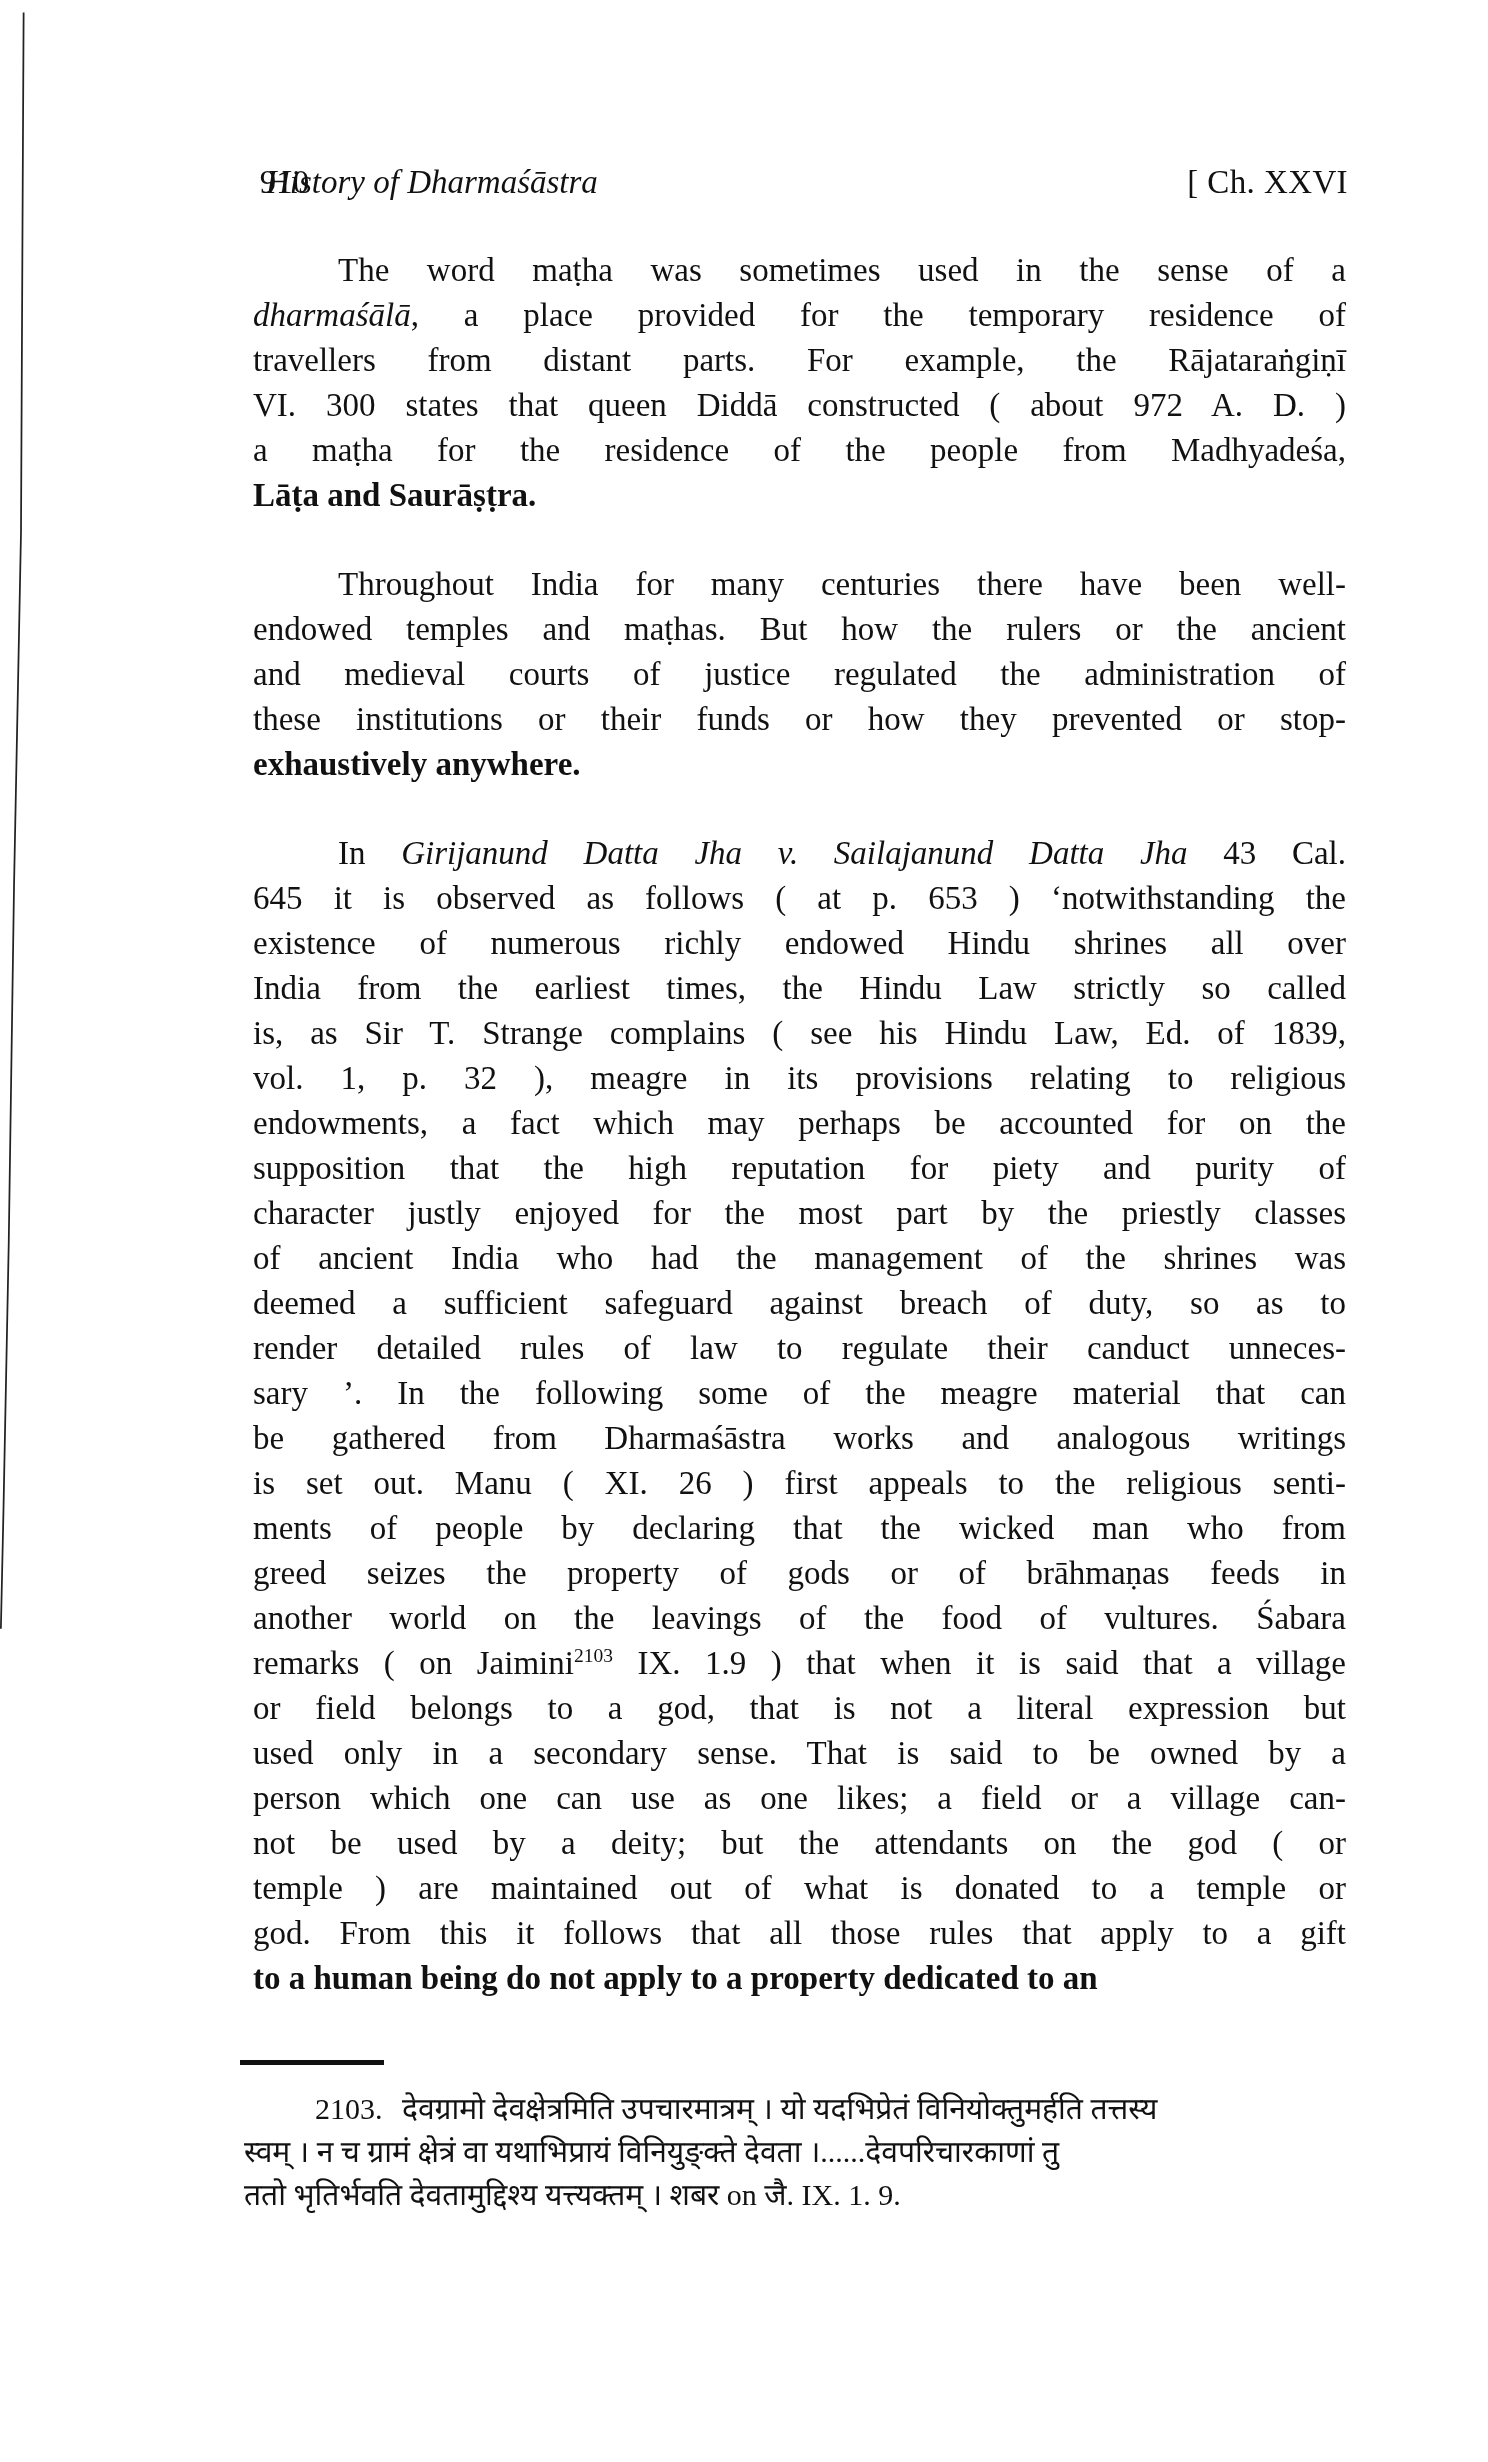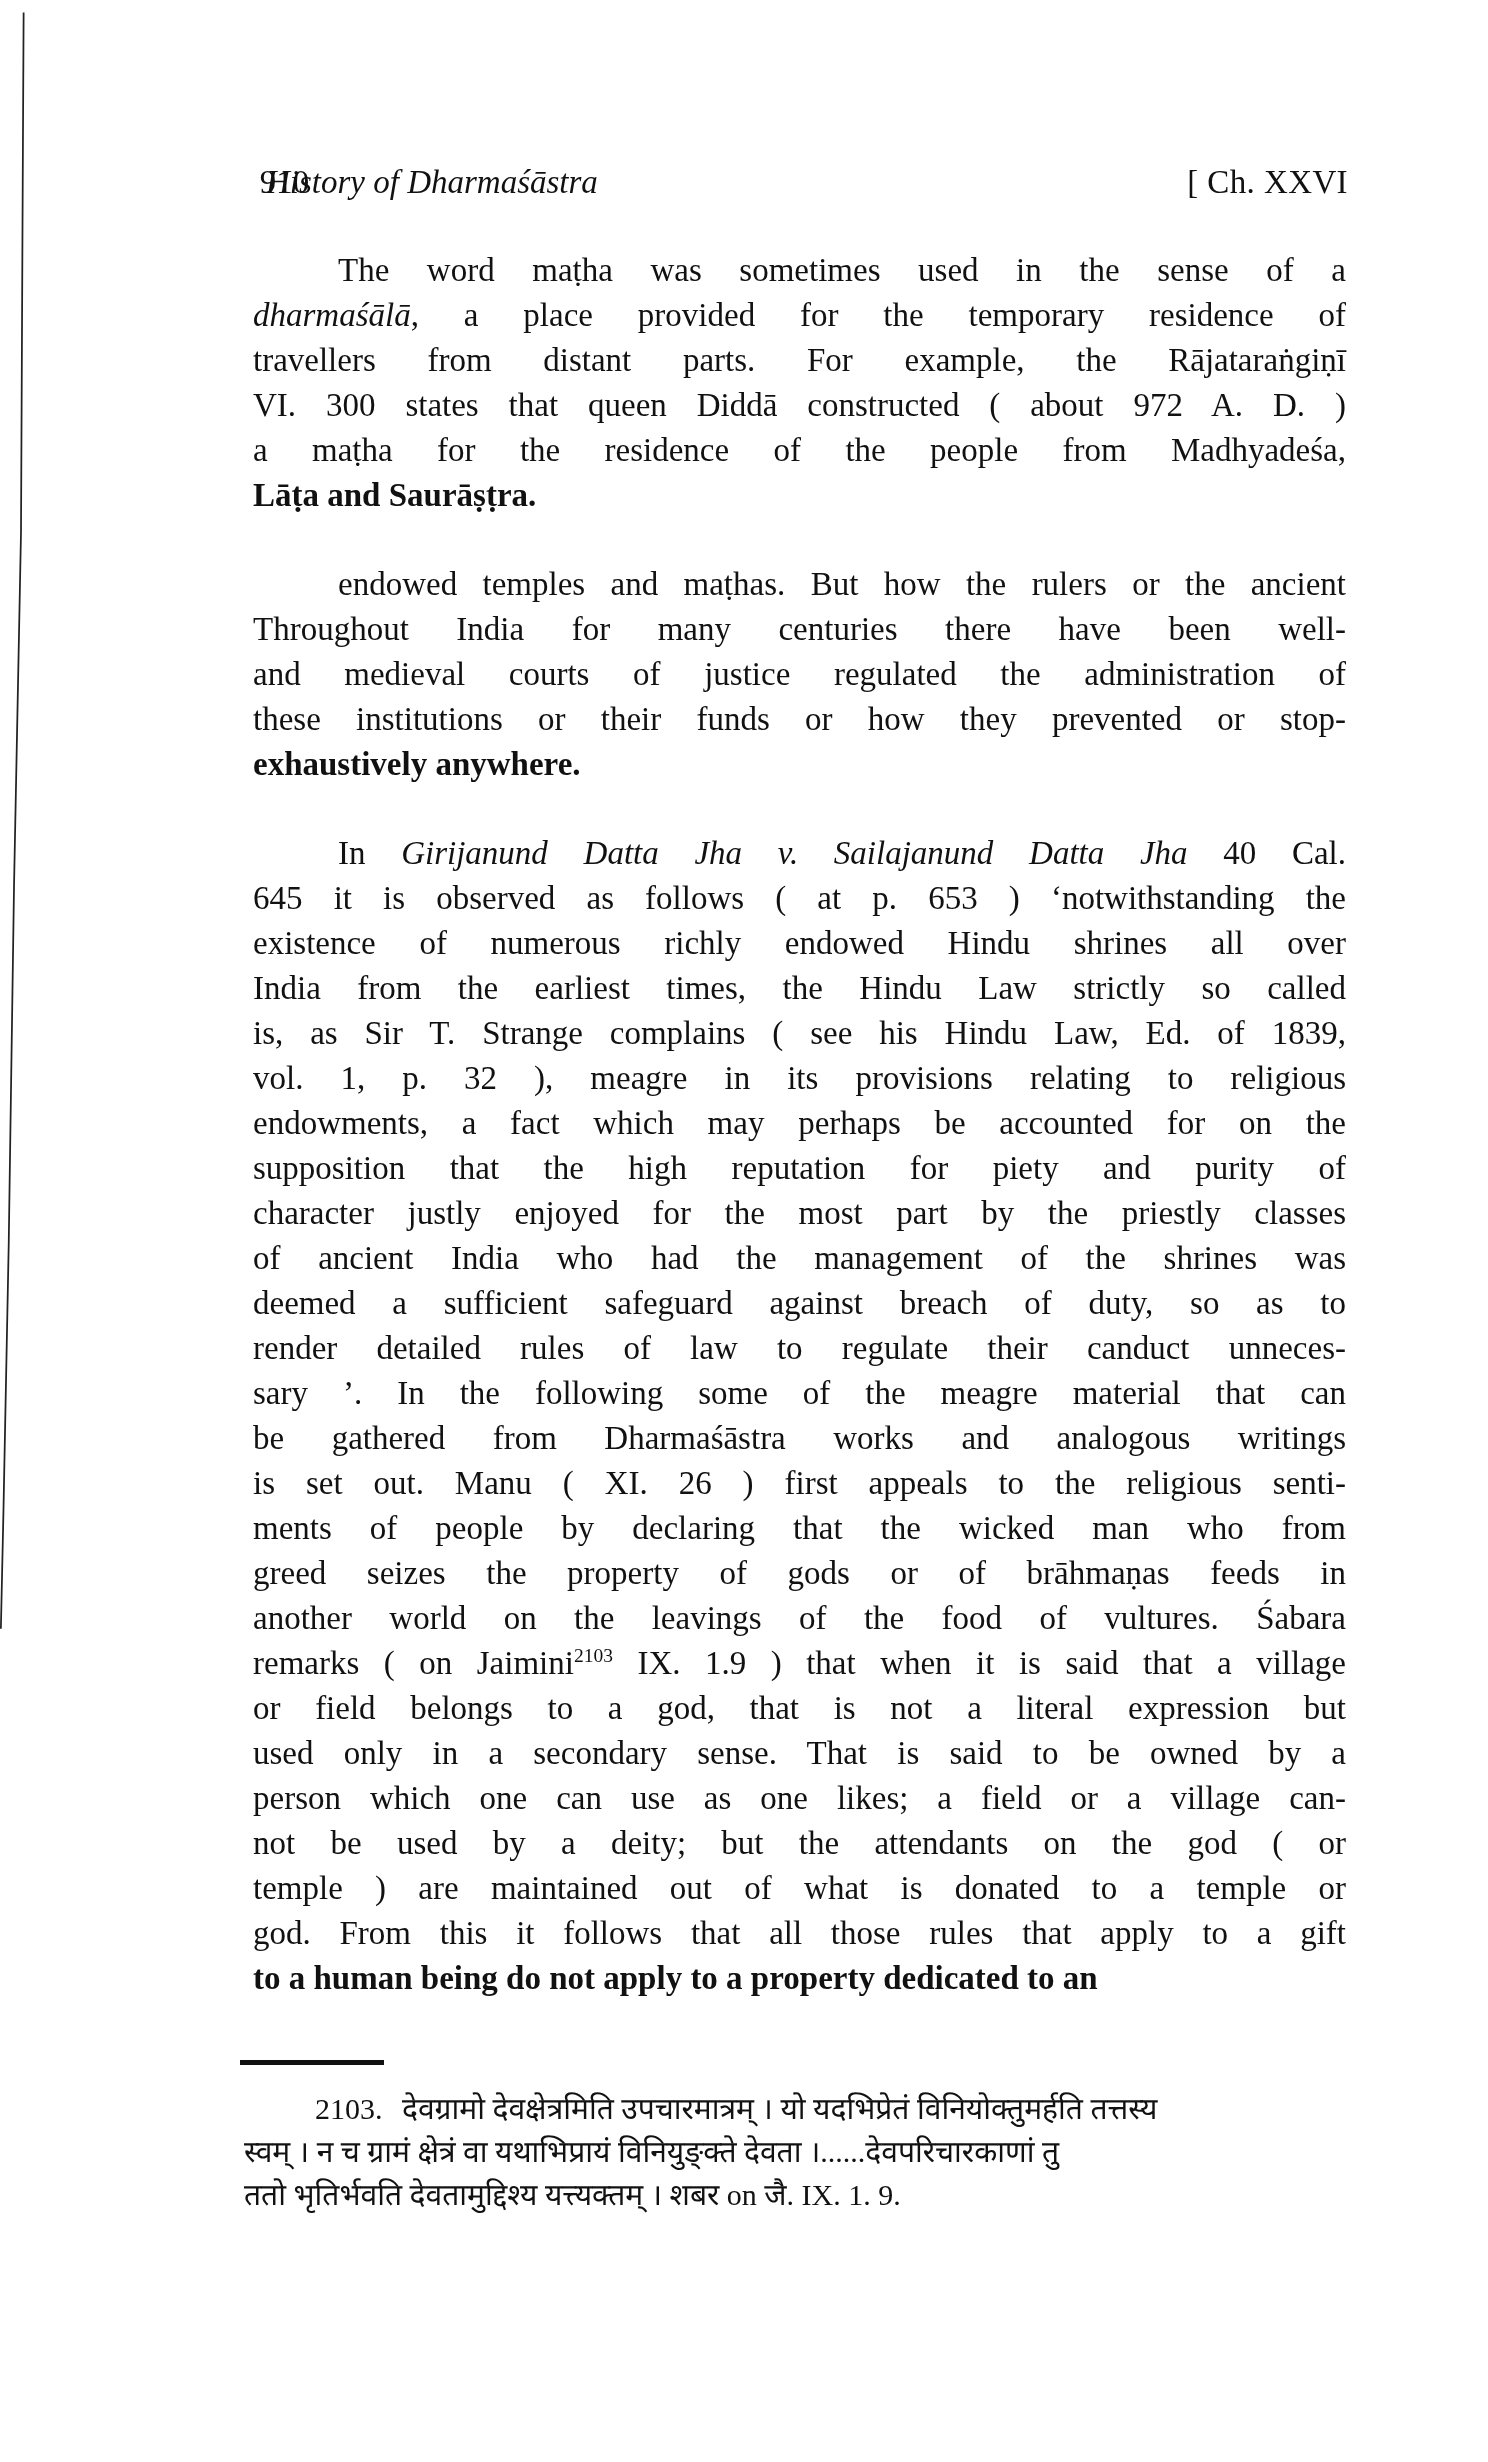--- a/index.html
+++ b/index.html
@@ -60,28 +60,28 @@
 <div class="body-text" id="body-text">
     <p class="para">
       <span class="line"><span>The word maṭha  was  sometimes  used  in the  sense of a</span></span>
       <span class="line"><em>dharmaśālā</em><span>, a place  provided  for  the  temporary  residence of</span></span>
       <span class="line"><span>travellers from  distant  parts.  For example,  the Rājataraṅgiṇī</span></span>
       <span class="line"><span>VI. 300 states that queen Diddā constructed  ( about 972 A. D. )</span></span>
       <span class="line"><span>a maṭha for the  residence  of  the  people  from  Madhyadeśa,</span></span>
       <span class="line last"><span>Lāṭa and Saurāṣṭra.</span></span>
     </p>
     <p class="para">
+      <span class="line"><span>Throughout India  for  many  centuries  there  have been well-</span></span>
       <span class="line"><span>endowed temples and maṭhas.  But how the rulers or the ancient</span></span>
-      <span class="line"><span>Throughout India  for  many  centuries  there  have been well-</span></span>
       <span class="line"><span>and medieval courts of  justice regulated  the  administration of</span></span>
       <span class="line"><span>these institutions or their funds or how they prevented or stop-</span></span>
       <span class="line last"><span>exhaustively anywhere.</span></span>
     </p>
     <p class="para">
-      <span class="line"><span>In  </span><em>Girijanund Datta Jha v. Sailajanund  Datta Jha</em><span>  40 Cal.</span></span>
+      <span class="line"><span>In  </span><em>Girijanund Datta Jha v. Sailajanund  Datta Jha</em><span>  43 Cal.</span></span>
       <span class="line"><span>645 it is observed as follows ( at p. 653 )  ‘notwithstanding the</span></span>
       <span class="line"><span>existence of numerous  richly  endowed  Hindu  shrines all over</span></span>
       <span class="line"><span>India from the earliest times, the Hindu  Law  strictly so called</span></span>
       <span class="line"><span>is,  as Sir T. Strange complains ( see his Hindu Law,  Ed. of 1839,</span></span>
       <span class="line"><span>vol. 1, p. 32 ),  meagre in  its provisions  relating  to  religious</span></span>
       <span class="line"><span>endowments, a fact which may perhaps be accounted for on the</span></span>
       <span class="line"><span>supposition that the  high  reputation  for  piety and  purity of</span></span>
       <span class="line"><span>character justly enjoyed for the most part by the priestly classes</span></span>
       <span class="line"><span>of ancient India who had  the management  of  the shrines was</span></span>
       <span class="line"><span>deemed a sufficient  safeguard  against breach of duty, so as to</span></span>

